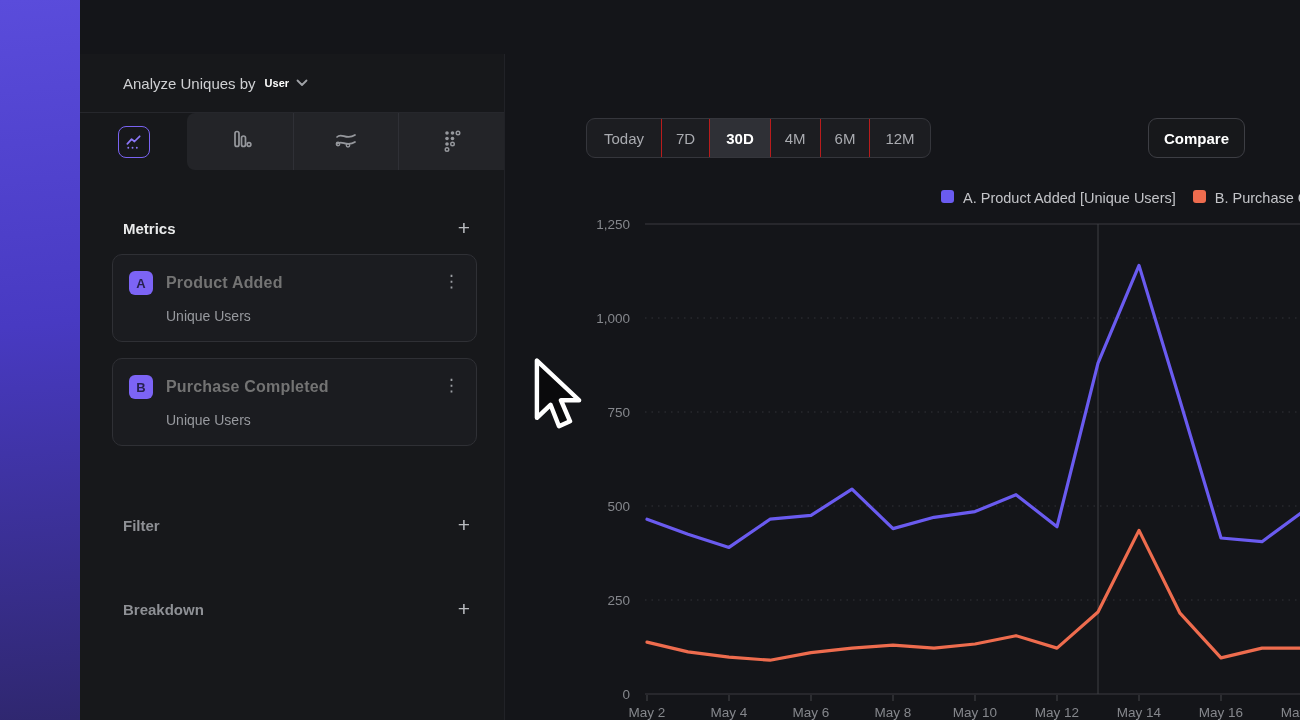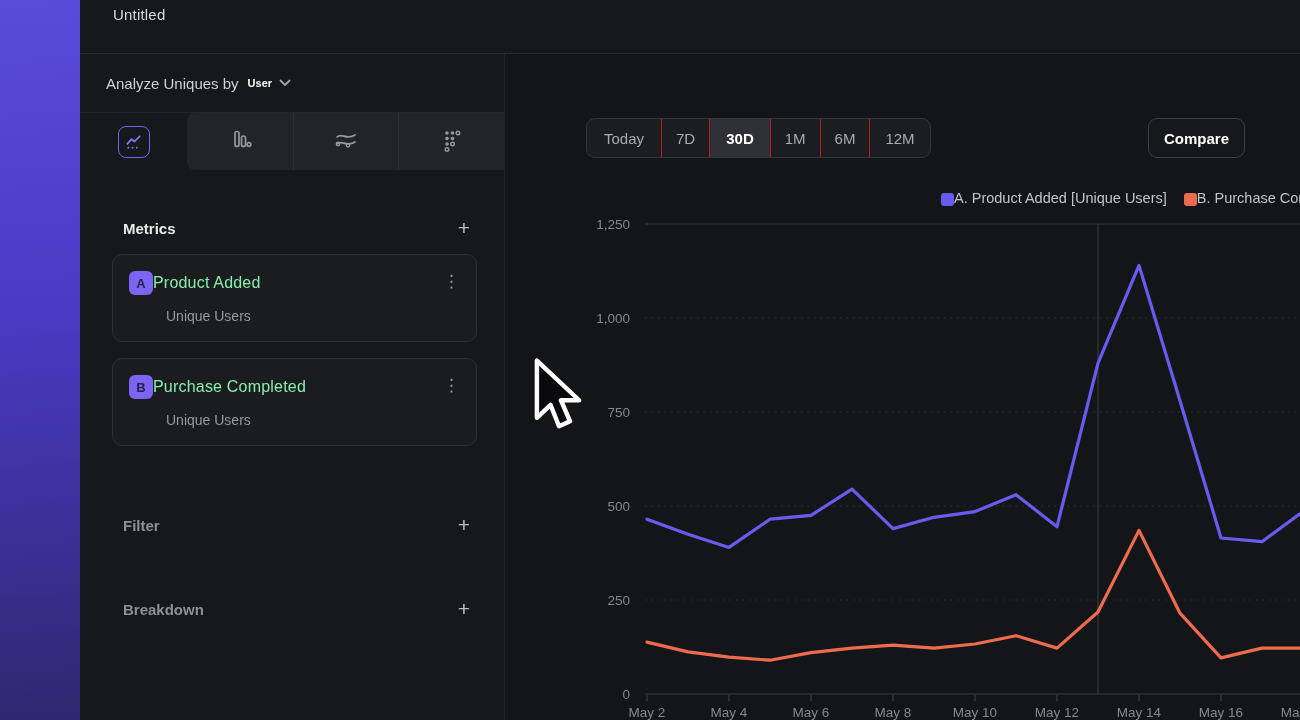--- a/index.html
+++ b/index.html
@@ -10,21 +10,21 @@
   .app { position:absolute; left:80px; top:0; width:1220px; height:720px; background:#141519; }
 
   
   .topbar { position:absolute; left:0; top:0; width:1220px; height:54px; background:#17181b;
     border-bottom:1px solid #28292e; }
   .topbar .title { position:absolute; left:33px; top:6px; font-size:15px; color:#d8d9db; letter-spacing:.2px; }
 
   
   .sidebar { position:absolute; left:0; top:54px; width:425px; height:666px; background:#17181b;
     border-right:1px solid #212227; }
-  .analyze-row { height:59px; border-bottom:1px solid #26272c; display:flex; align-items:center; padding-left:26px; }
+  .analyze-row { height:59px; border-bottom:1px solid #26272c; display:flex; align-items:center; padding-left:43px; }
   .analyze-row .lbl { font-size:15px; color:#cfd0d3; }
   .analyze-row .val { font-size:11px; color:#ffffff; font-weight:bold; margin-left:9px; }
   .analyze-row .chev { margin-left:7px; display:flex; align-items:center; }
 
   .tabs-row { position:relative; height:57px; display:flex; }
   .tab-cell { width:108px; height:57px; display:flex; align-items:center; justify-content:center; }
   .tab-cell.selected { background:#17181b; }
   .tab-group { display:flex; flex:1; background:#232428; border-radius:8px 0 0 8px; }
   .tab-group .tab-cell { width:105.6px; }
   .tab-group .tab-cell + .tab-cell { border-left:1px solid #2f3036; }
@@ -36,56 +36,53 @@
   .sec-head .t-strong { font-size:15px; font-weight:bold; color:#e9eaeb; }
   .sec-head .t-dim { font-size:15px; font-weight:bold; color:#8e9095; }
   .plus { font-size:21px; font-weight:400; color:#b9bbbf; line-height:20px; cursor:default; }
 
   .metrics-head { margin-top:48px; }
   .card { background:#1b1c20; border:1px solid #2f3035; border-radius:10px; height:88px;
     margin-top:16px; position:relative; padding:16px 16px 0 16px; }
   .card .row1 { display:flex; align-items:center; }
   .badge { width:24px; height:24px; border-radius:6px; background:#7c64f5; color:#272150;
     font-size:13px; font-weight:bold; display:flex; align-items:center; justify-content:center; }
-  .card .ttl { font-size:16px; font-weight:normal; color:#86efac; letter-spacing:.2px; }
+  .card .ttl { margin-left:13px; font-size:16px; font-weight:bold; color:#737373; letter-spacing:.2px; }
   .kebab { position:absolute; right:16px; top:18px; color:#9b9da2; font-size:17px; line-height:17px; }
   .card .sub { margin-left:37px; margin-top:13px; font-size:14px; color:#97999e; }
 
   .filter-head { margin-top:69px; }
   .breakdown-head { margin-top:64px; }
 
   
   .timebar { position:absolute; left:586px; top:118px; height:40px; display:flex; align-items:stretch;
     background:#1c1d21; border:1px solid #35363c; border-radius:9px; overflow:hidden; }
   .tb-btn { display:flex; align-items:center; font-size:15px; color:#a9abb0; padding:0 17px; white-space:nowrap; }
   .tb-btn + .tb-btn { border-left:1px solid #b91c1c; }
   .tb-btn.sel { background:#2f3036; color:#ffffff; font-weight:bold; }
   .tb-btn .cal { margin-right:10px; display:flex; }
   .compare-btn { position:absolute; left:1148px; top:118px; width:97px; height:40px;
     background:#17181b; border:1px solid #3d3e44; border-radius:9px; color:#ffffff;
     font-size:15px; font-weight:bold; display:flex; align-items:center; justify-content:center; }
 
   .legend { position:absolute; left:941px; top:190px; display:flex; align-items:center; gap:17px; white-space:nowrap; }
-  .legend-item { display:flex; align-items:flex-end; }
+  .legend-item { display:flex; align-items:flex-start; gap:9px; }
   .legend-swatch { width:13px; height:13px; border-radius:3px; }
   .legend-label { font-size:14.5px; color:#c3c4c8; }
 
   #chart-svg { position:absolute; left:0; top:0; pointer-events:none; }
   .cursor { position:absolute; left:533px; top:358px; z-index:50; }
 </style>
 </head>
 <body>
 
 <div class="gradient-rail"></div>
 
 <div class="app">
 
-  <div class="topbar">
-    <div class="title">Untitled</div>
-  </div>
 
   <div class="sidebar">
 
     <div class="analyze-row">
       <span class="lbl">Analyze Uniques by</span>
       <span class="val">User</span>
       <span class="chev">
         <svg width="12" height="8" viewBox="0 0 12 8">
             <polyline points="1.5,1.5 6,6 10.5,1.5" fill="none" stroke="#a0a2a7" stroke-width="1.8" stroke-linecap="round" stroke-linejoin="round"></polyline>
           </svg>
@@ -174,21 +171,21 @@
         <span class="plus">+</span>
       </div>
     </div>
   </div>
 </div>
 
 <div class="timebar">
   <div class="tb-btn">Today</div>
   <div class="tb-btn" style="padding:0 14px;">7D</div>
   <div class="tb-btn sel" style="padding:0 16px;">30D</div>
-  <div class="tb-btn" style="padding:0 14px;">1M</div>
+  <div class="tb-btn" style="padding:0 14px;">4M</div>
   <div class="tb-btn" style="padding:0 14px;">6M</div>
   <div class="tb-btn" style="padding:0 15px;">12M</div>
 </div>
 <div class="compare-btn">Compare</div>
 
 <div class="legend">
   <div class="legend-item">
     <span class="legend-swatch" style="background-color: rgb(106, 91, 240);"></span>
     <span class="legend-label">A. Product Added [Unique Users]</span>
   </div>

